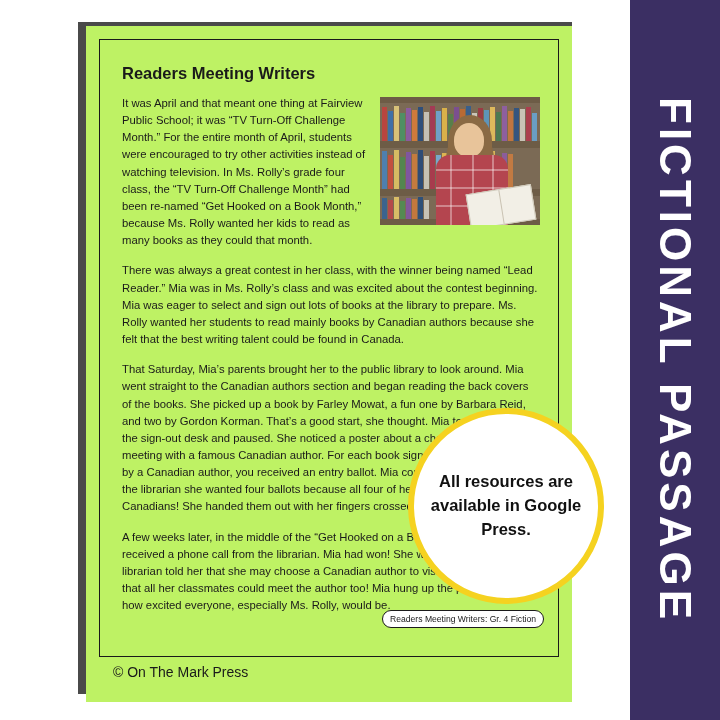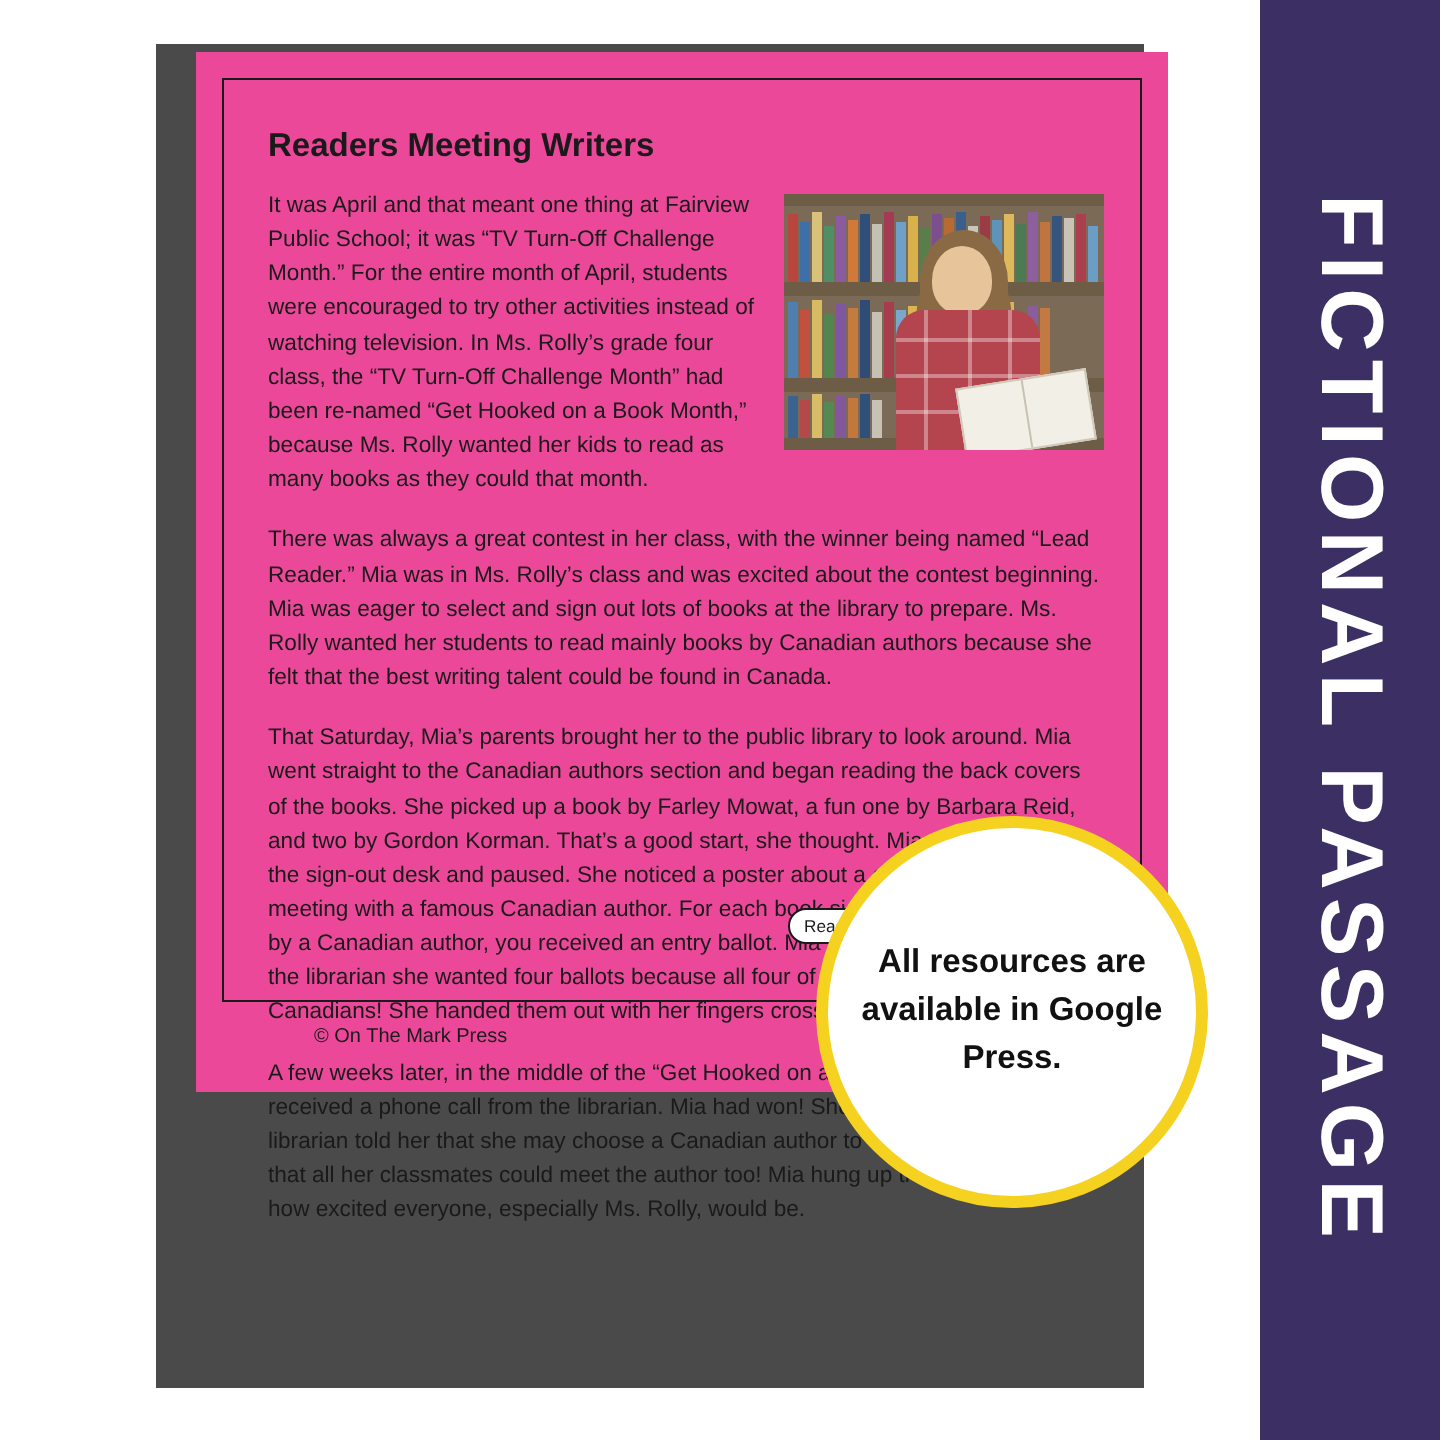--- a/index.html
+++ b/index.html
@@ -44,25 +44,25 @@
     position: absolute;
     left: 78px;
     top: 22px;
     width: 494px;
     height: 672px;
     background: #2a2a2a;
     opacity: 0.85;
   }
   #page {
     position: absolute;
-    left: 98px;
+    left: 86px;
     top: 26px;
     width: 486px;
-    height: 520px;
-    background: #ec4899;
+    height: 676px;
+    background: #bef264;
   }
   #page-border {
     position: absolute;
     left: 13px;
     top: 13px;
     right: 13px;
     bottom: 45px;
     border: 1px solid #1a1a1a;
   }
 
@@ -203,24 +203,23 @@
     font-size: 8.6px;
     color: #1a1a1a;
     background: #fff;
     font-family: "Liberation Sans", sans-serif;
     margin-left: 32px;
   }
   #copyright {
     position: absolute;
     left: 27px;
     bottom: 22px;
-    font-size: 10px;
+    font-size: 14px;
     color: #1a1a1a;
     font-family: "Liberation Sans", sans-serif;
-    margin-left: 32px;
   }
 
   
   #callout {
     position: absolute;
     left: 408px;
     top: 408px;
     width: 196px;
     height: 196px;
     border-radius: 50%;

